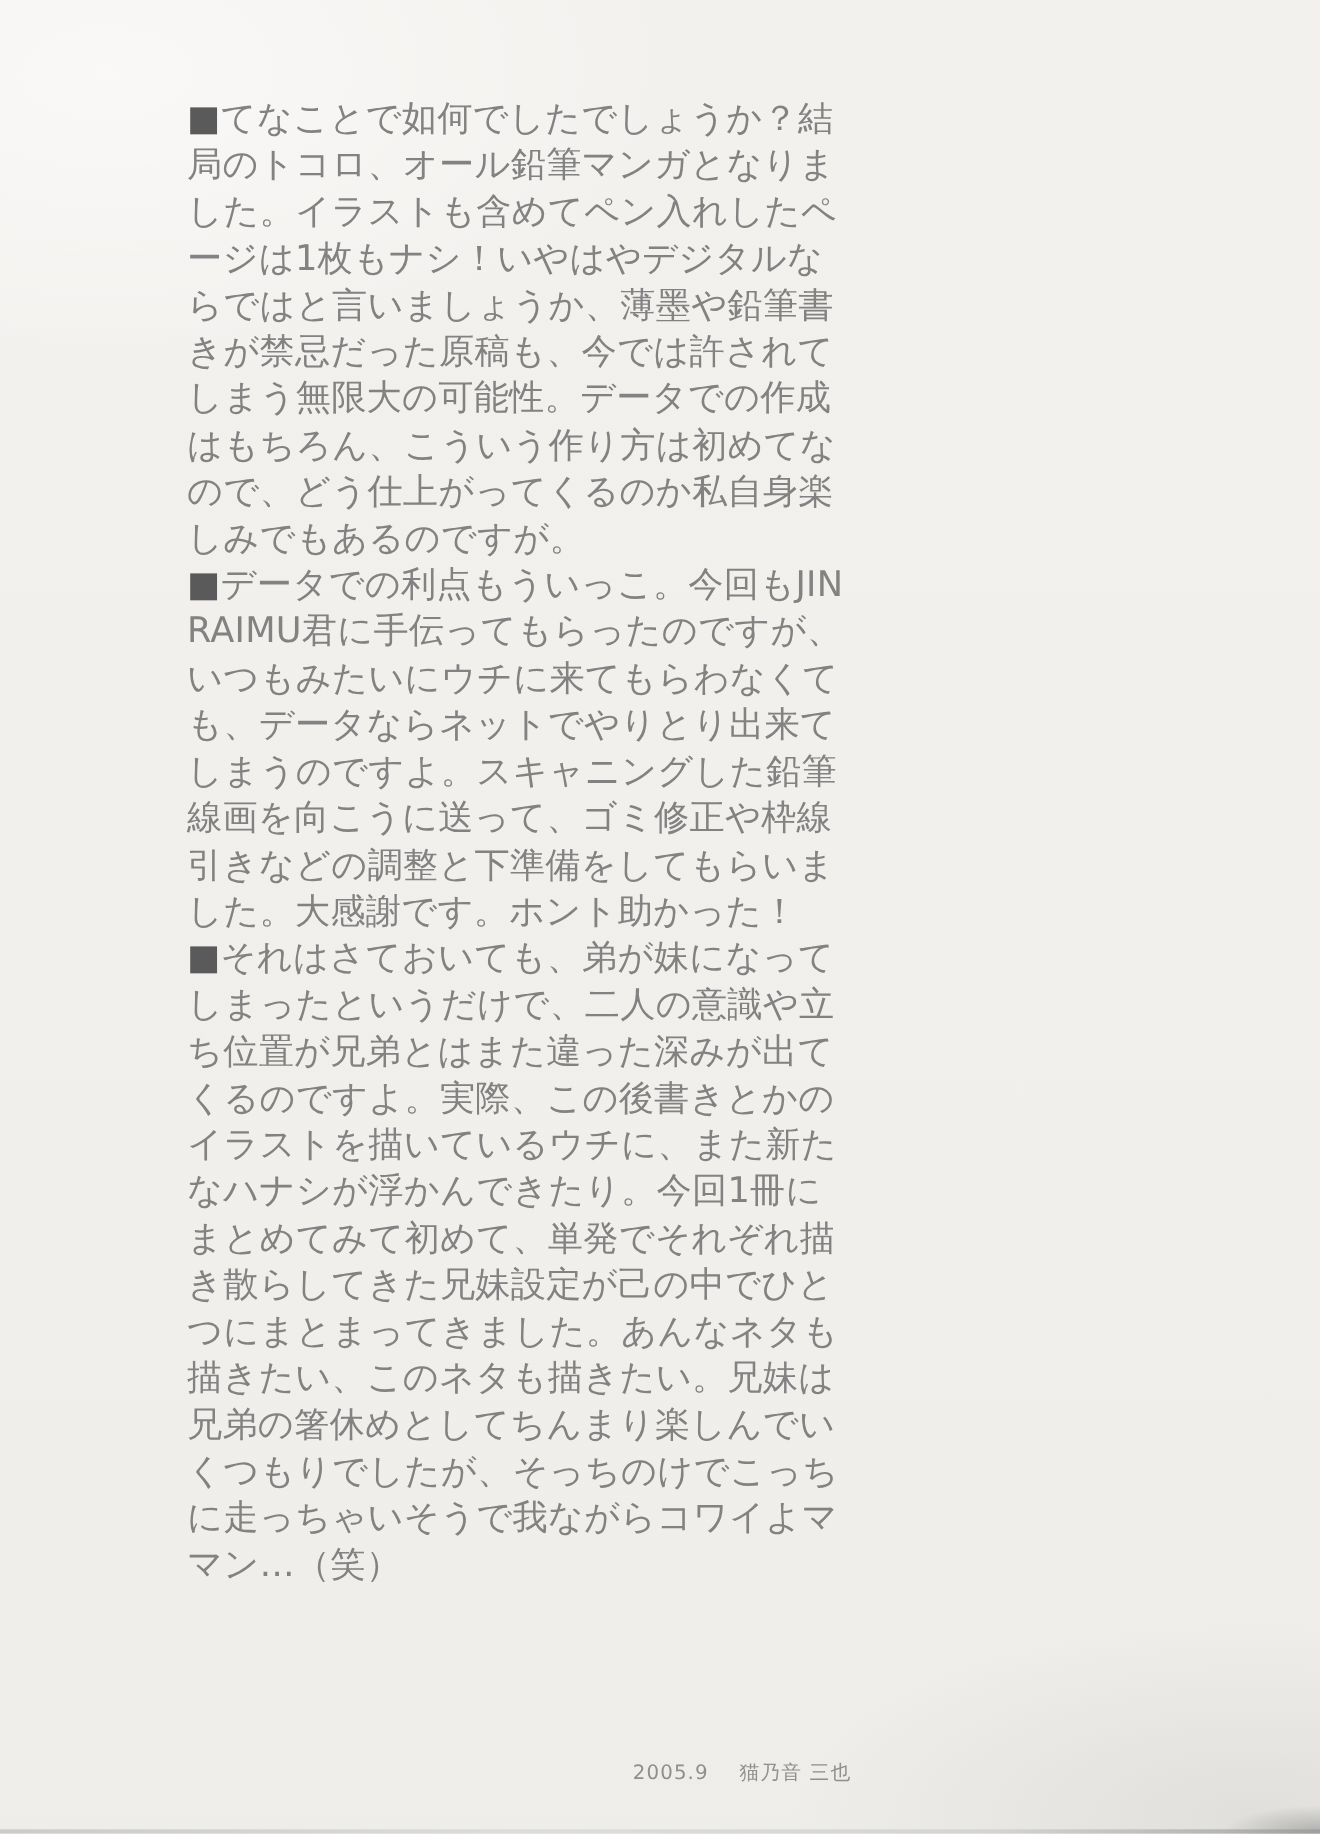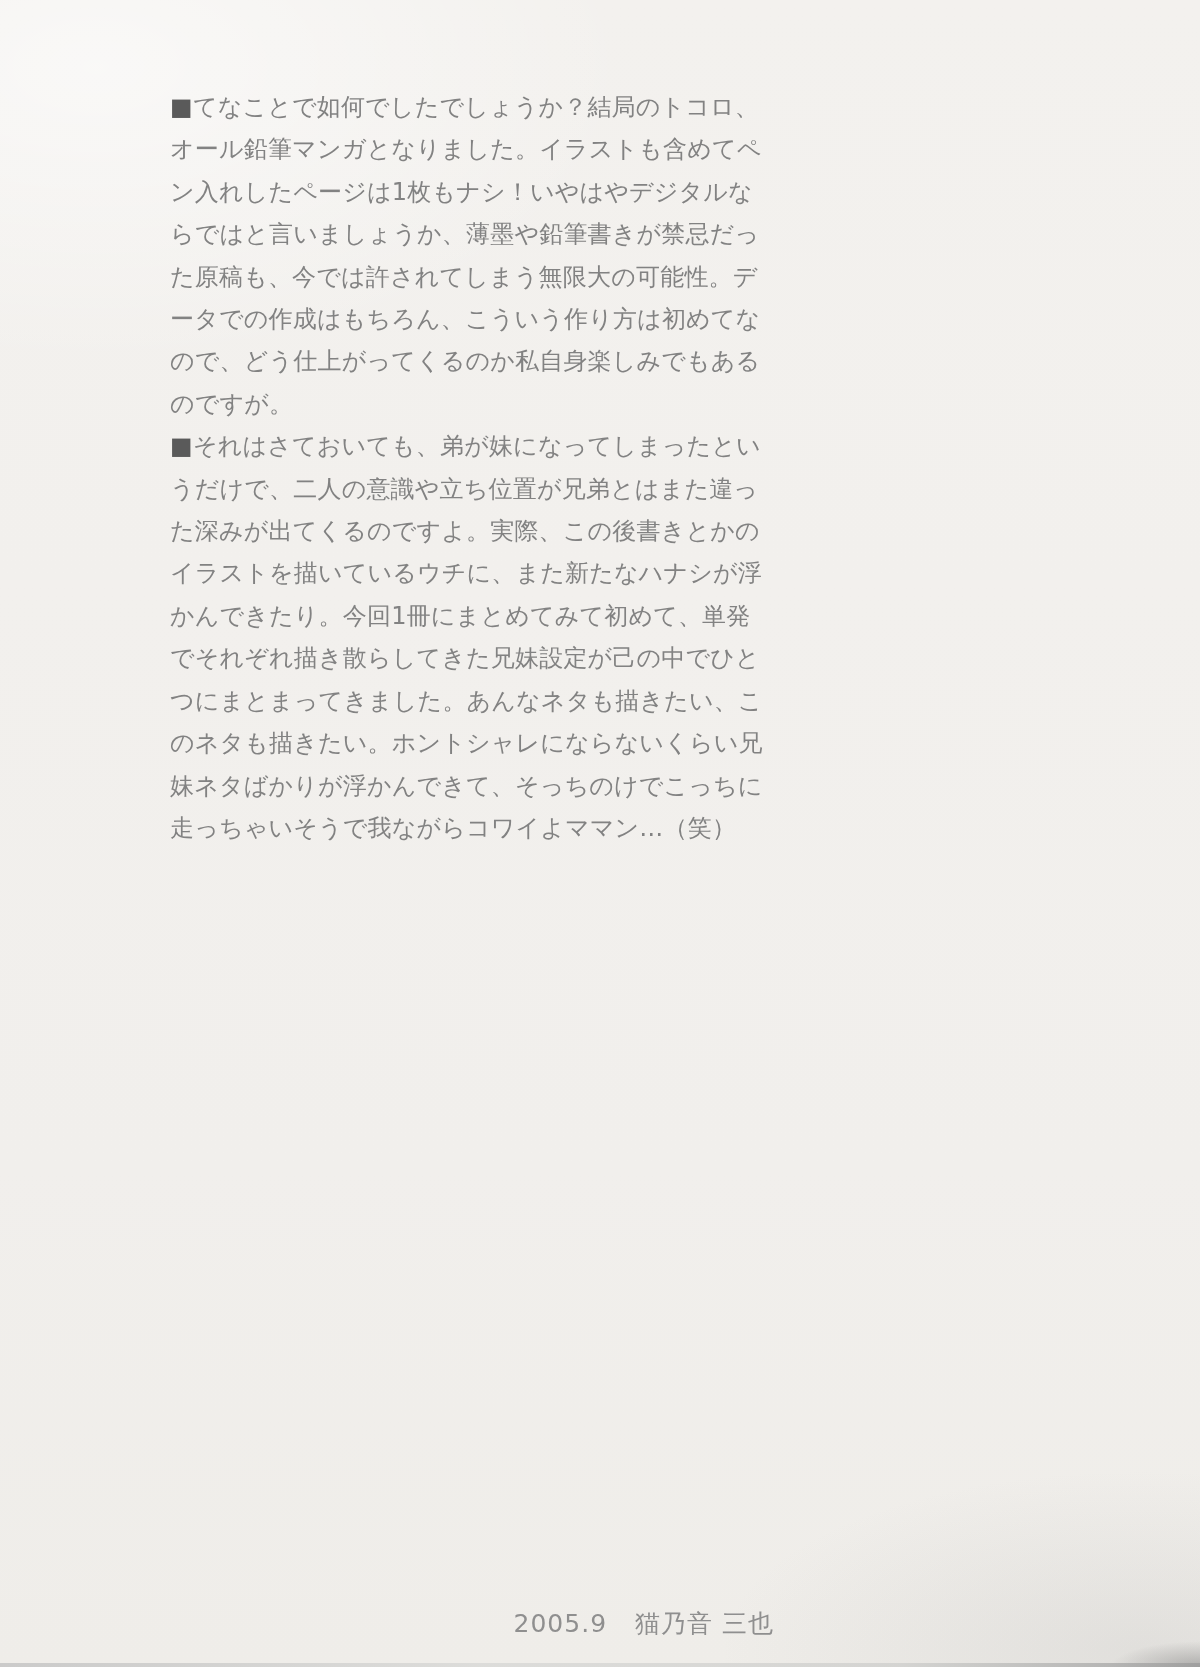--- a/index.html
+++ b/index.html
@@ -20,41 +20,41 @@
       radial-gradient(ellipse 900px 500px at 8% 4%, rgba(255,255,255,0.55), rgba(255,255,255,0) 60%),
       radial-gradient(ellipse 700px 300px at 95% 99%, rgba(160,160,160,0.18), rgba(160,160,160,0) 60%),
       linear-gradient(180deg, #f3f1ee 0%, #f1efec 70%, #efede9 100%);
   }
   .afterword {
     position: absolute;
     left: 170px;
     top: 86px;
     width: 604px;
     color: #828282;
-    font-size: 24px;
+    font-size: 32px;
     line-height: 42.4px;
     text-align: left;
     word-break: break-all;
     letter-spacing: 0.2px;
   }
   .afterword p {
     margin: 0;
   }
   .afterword p::first-letter {
     color: #5a5a5a; 
   }
   .signature {
     position: absolute;
     left: 170px;
     top: 1578px;
     width: 604px;
     text-align: right;
     padding-right: 0px;
     color: #8f8f8f;
-    font-size: 25px;
+    font-size: 18px;
     letter-spacing: 1px;
     white-space: pre;
   }
   .signature .date { margin-right: 28px; }
   .scan-edge-bottom {
     position: absolute;
     left: 0;
     bottom: 0;
     width: 100%;
     height: 4px;
@@ -70,21 +70,22 @@
     background: radial-gradient(ellipse at 100% 100%, rgba(120,120,120,0.5), rgba(120,120,120,0) 70%);
   }
 </style>
 </head>
 <body>
 
 <div class="paper"></div>
 
 <div class="afterword">
   <p>■てなことで如何でしたでしょうか？結局のトコロ、オール鉛筆マンガとなりました。イラストも含めてペン入れしたページは1枚もナシ！いやはやデジタルならではと言いましょうか、薄墨や鉛筆書きが禁忌だった原稿も、今では許されてしまう無限大の可能性。データでの作成はもちろん、こういう作り方は初めてなので、どう仕上がってくるのか私自身楽しみでもあるのですが。</p>
-  <p>■それはさておいても、弟が妹になってしまったというだけで、二人の意識や立ち位置が兄弟とはまた違った深みが出てくるのですよ。実際、この後書きとかのイラストを描いているウチに、また新たなハナシが浮かんできたり。今回1冊にまとめてみて初めて、単発でそれぞれ描き散らしてきた兄妹設定が己の中でひとつにまとまってきました。あんなネタも描きたい、このネタも描きたい。ホントシャレにならないくらい兄妹ネタばかりが浮かんできて、そっちのけでこっちに走っちゃいそうで我ながらコワイよママン…（笑）</p>
+  <p>■データでの利点もういっこ。今回もJINRAIMU君に手伝ってもらったのですが、いつもみたいにウチに来てもらわなくても、データならネットでやりとり出来てしまうのですよ。スキャニングした鉛筆線画を向こうに送って、ゴミ修正や枠線引きなどの調整と下準備をしてもらいました。大感謝です。ホント助かった！</p>
+  <p>■それはさておいても、弟が妹になってしまったというだけで、二人の意識や立ち位置が兄弟とはまた違った深みが出てくるのですよ。実際、この後書きとかのイラストを描いているウチに、また新たなハナシが浮かんできたり。今回1冊にまとめてみて初めて、単発でそれぞれ描き散らしてきた兄妹設定が己の中でひとつにまとまってきました。あんなネタも描きたい、このネタも描きたい。兄妹は兄弟の箸休めとしてちんまり楽しんでいくつもりでしたが、そっちのけでこっちに走っちゃいそうで我ながらコワイよママン…（笑）</p>
 </div>
 
 <div class="signature">
   <span class="date">2005.9</span><span class="author">猫乃音 三也</span>
 </div>
 
 <div class="scan-corner-shade"></div>
 <div class="scan-edge-bottom"></div>
 
 </body></html>

